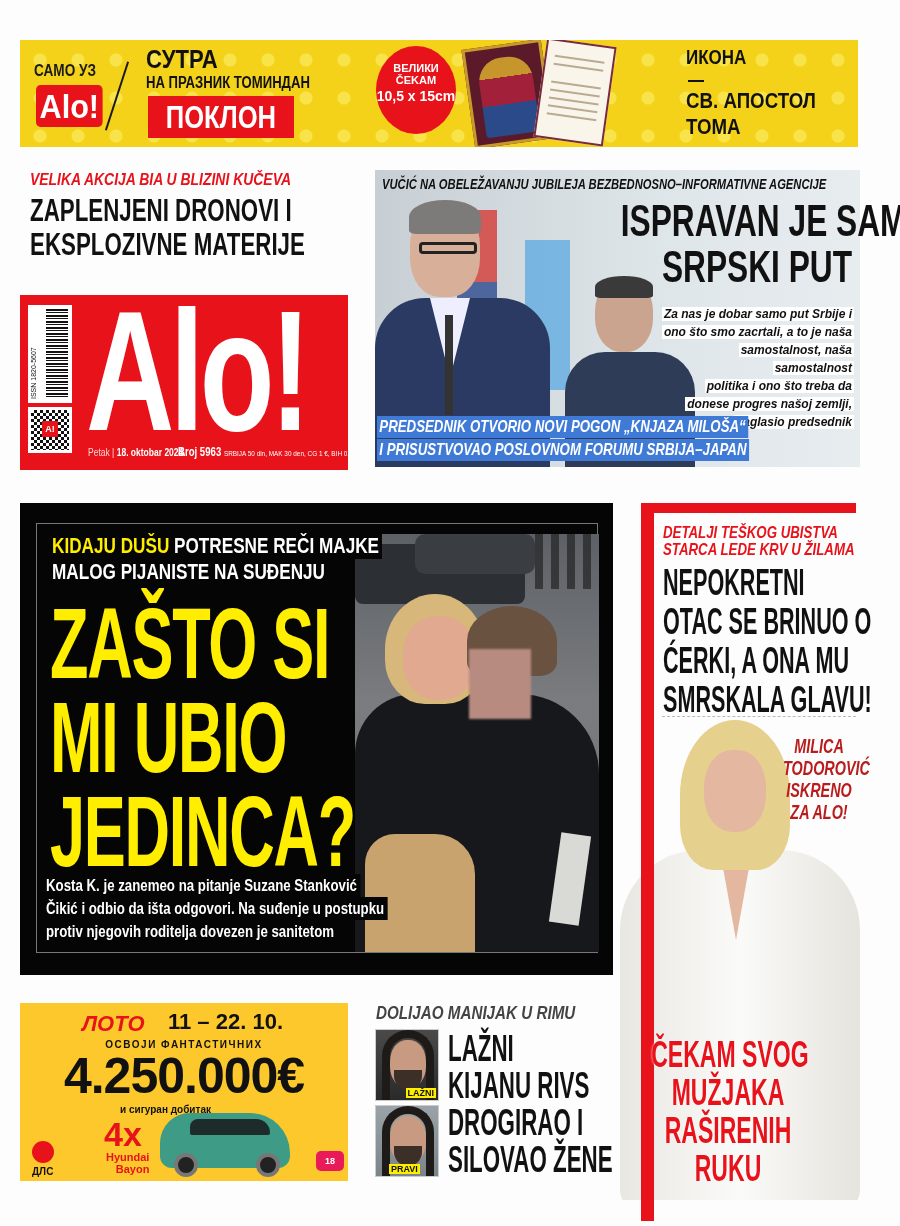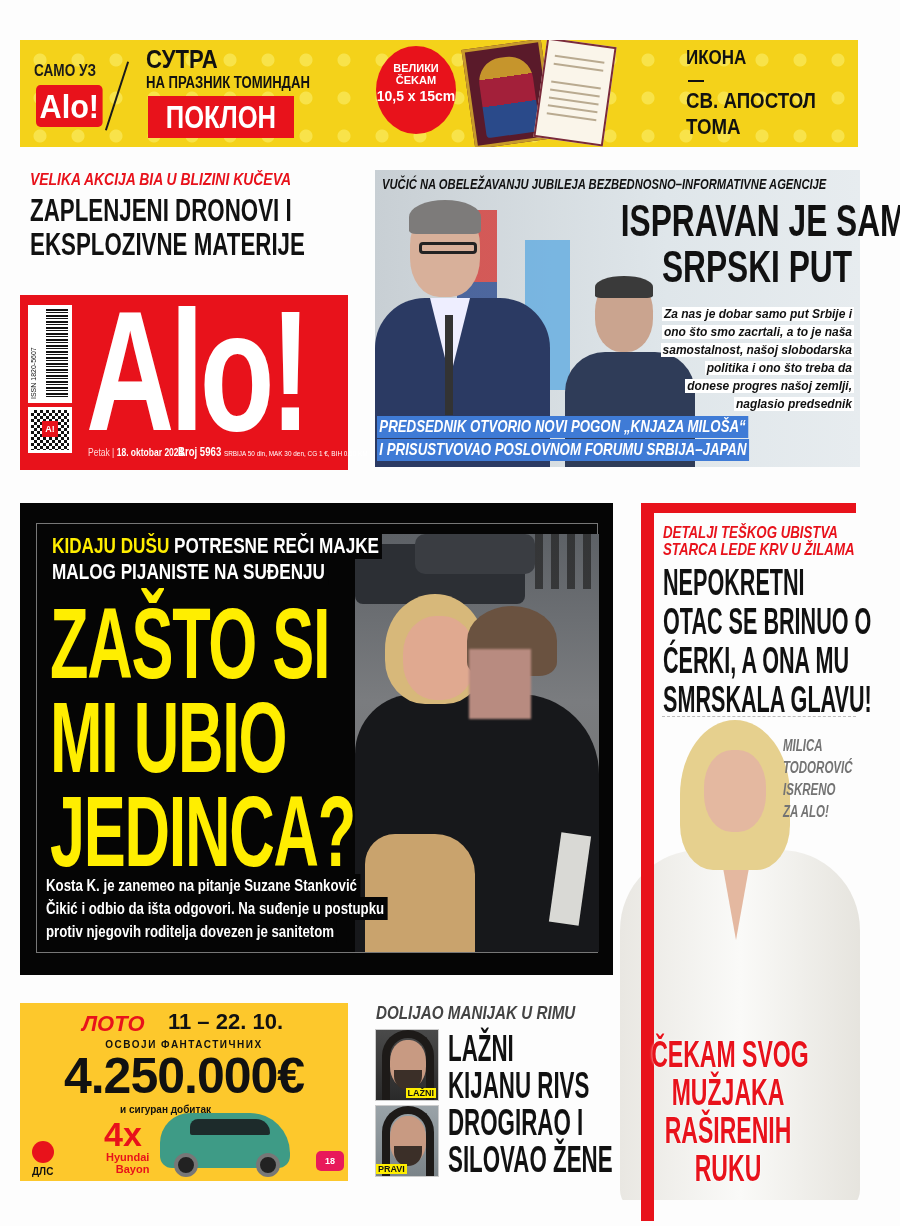--- a/index.html
+++ b/index.html
@@ -96,21 +96,21 @@
   #main-body { left: 46px; top: 874px; width: 420px; }
   #main-body span { font-size: 17px; line-height: 23px; font-weight: bold; color: #fff; background: #050505; display: inline-block; white-space: nowrap; transform: scaleX(0.78); transform-origin: left; padding-right: 4px; }
 
   
   #murder-border-top { left: 641px; top: 503px; width: 215px; height: 10px; background: #e8121b; }
   #murder-border-left { left: 641px; top: 503px; width: 13px; height: 718px; background: #e8121b; }
   #murder-kicker { left: 663px; top: 524px; font-size: 17px; line-height: 17px; color: #e8121b; font-style: italic; font-weight: bold; transform: scaleX(0.78); transform-origin: left; white-space: nowrap; }
   #murder-title { left: 663px; top: 563px; font-size: 36px; line-height: 39px; color: #111; font-weight: bold; }
   #murder-title div { transform: scaleX(0.6); transform-origin: left; white-space: nowrap; }
   #murder-divider { left: 662px; top: 716px; width: 194px; height: 0; border-top: 1px dashed #bbb; }
-  #milica-kicker { left: 755px; top: 735px; width: 100px; text-align: left; font-size: 16px; line-height: 22px; color: #737373; font-style: italic; font-weight: bold; }
+  #milica-kicker { left: 755px; top: 735px; width: 100px; text-align: center; font-size: 20px; line-height: 22px; color: #b91c1c; font-style: italic; font-weight: bold; }
   #milica-kicker div { transform: scaleX(0.72); transform-origin: right; white-space: nowrap; }
   #milica { left: 600px; top: 720px; width: 270px; height: 480px; overflow: hidden; }
   #milica .hair { position: absolute; left: 80px; top: 0; width: 110px; height: 150px; background: #e6d08e; border-radius: 50% 50% 30% 30%; }
   #milica .face { position: absolute; left: 104px; top: 30px; width: 62px; height: 82px; background: #e4b8a0; border-radius: 45%; }
   #milica .suit { position: absolute; left: 20px; top: 130px; width: 240px; height: 360px; background: linear-gradient(90deg, #e9e7e2, #fafaf8 50%, #e6e4de); border-radius: 80px 80px 20px 20px; }
   #milica .neck { position: absolute; left: 118px; top: 120px; width: 36px; height: 100px; background: #e4b8a0; clip-path: polygon(0 0,100% 0,50% 100%); }
   #milica-quote { left: 608px; top: 1036px; width: 240px; text-align: center; font-size: 36px; line-height: 38px; color: #e8121b; font-weight: bold; }
   #milica-quote div { transform: scaleX(0.64); white-space: nowrap; text-shadow: 0 0 3px #fff; }
 
   
@@ -132,21 +132,21 @@
 
   
   #keanu-kicker { left: 376px; top: 1002px; font-size: 19px; color: #444; font-style: italic; font-weight: bold; transform: scaleX(0.8); transform-origin: left; white-space: nowrap; }
   .thumb { position: absolute; width: 64px; height: 72px; overflow: hidden; border: 1px solid #ccc; }
   #thumb-fake { left: 375px; top: 1029px; background: linear-gradient(#4a4a4a, #2a2a2a); }
   #thumb-real { left: 375px; top: 1105px; background: linear-gradient(#9aa3a8, #7b8489); }
   .thumb .face { position: absolute; left: 14px; top: 10px; width: 36px; height: 48px; background: #c89a82; border-radius: 45%; }
   .thumb .hair { position: absolute; left: 6px; top: 0; width: 52px; height: 70px; border: 8px solid #1d1a18; border-bottom: none; border-radius: 30px 30px 0 0; }
   .thumb .beard { position: absolute; left: 18px; top: 40px; width: 28px; height: 20px; background: #3b2f28; border-radius: 0 0 14px 14px; }
   .thumb .tag { position: absolute; bottom: 2px; background: #ffee00; color: #111; font-size: 9px; font-weight: bold; padding: 0 2px; }
-  #thumb-fake .tag { right: 2px; } #thumb-real .tag { left: 0; }
+  #thumb-fake .tag { right: 2px; } #thumb-real .tag { left: 13px; }
   #keanu-title { left: 448px; top: 1030px; font-size: 36px; line-height: 37px; color: #111; font-weight: bold; }
   #keanu-title div { transform: scaleX(0.62); transform-origin: left; white-space: nowrap; }
 </style>
 </head>
 <body>
 
 <div id="banner" class="abs">
   <div class="abs samo">САМО УЗ</div>
   <div class="abs alo-badge">Alo!</div>
   <div class="abs slash"></div>
@@ -220,21 +220,21 @@
     </div>
 </div>
 <div id="vucic-kicker" class="abs">VUČIĆ NA OBELEŽAVANJU JUBILEJA BEZBEDNOSNO–INFORMATIVNE AGENCIJE</div>
 <div id="vucic-title" class="abs">
   <div><span>ISPRAVAN JE SAMO</span></div>
   <div><span>SRPSKI PUT</span></div>
 </div>
 <div id="vucic-quote" class="abs">
   <div><span>Za nas je dobar samo put Srbije i</span></div>
   <div><span>ono što smo zacrtali, a to je naša</span></div>
-  <div><span>samostalnost, našoj slobodarska</span></div>
+  <div><span>samostalnost, naša samostalnost</span></div>
   <div><span>politika i ono što treba da</span></div>
   <div><span>donese progres našoj zemlji,</span></div>
   <div><span>naglasio predsednik</span></div>
 </div>
 <div id="vucic-sub" class="abs">
   <div><span>PREDSEDNIK OTVORIO NOVI POGON „KNJAZA MILOŠA“</span></div>
   <div><span>I PRISUSTVOVAO POSLOVNOM FORUMU SRBIJA–JAPAN</span></div>
 </div>
 
 <div id="main" class="abs">

